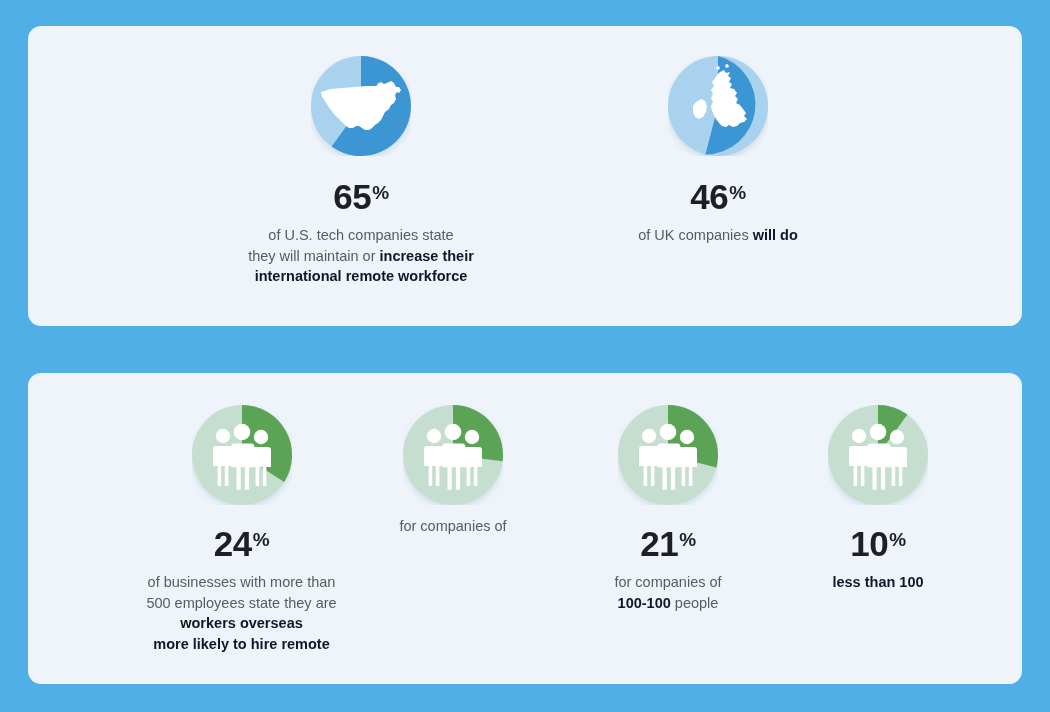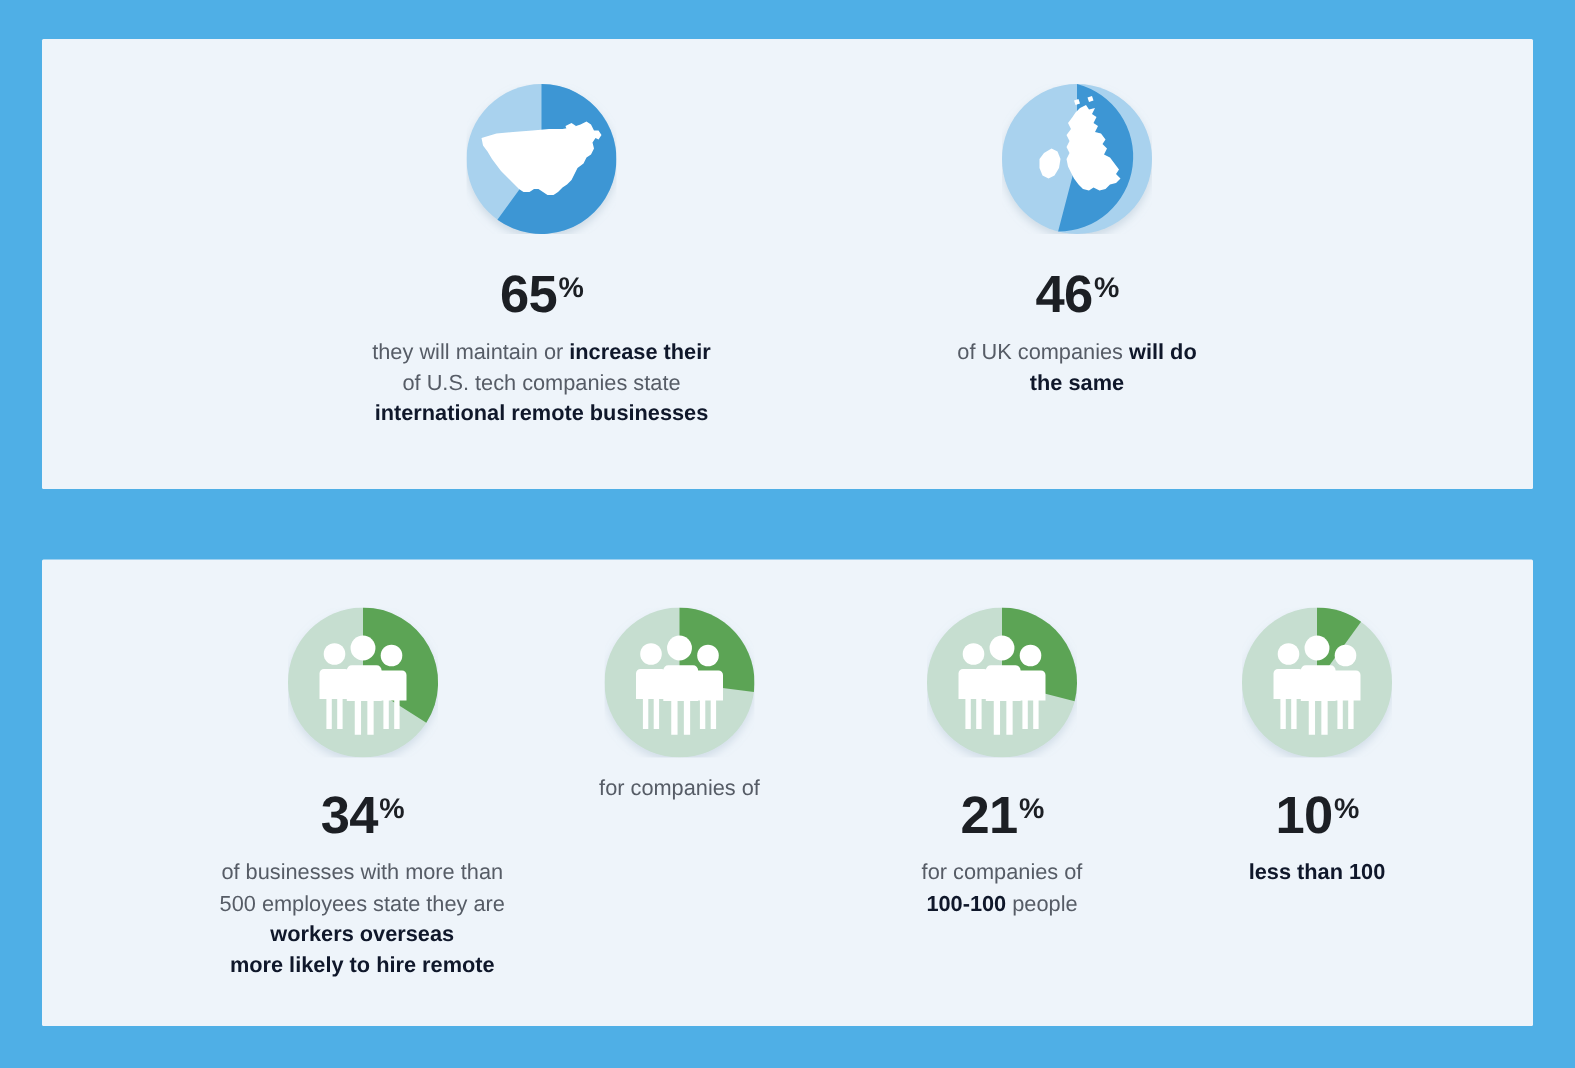--- a/index.html
+++ b/index.html
@@ -20,21 +20,21 @@
     position: absolute;
     inset: 0;
     padding: 26px 28px 28px 28px;
     display: flex;
     flex-direction: column;
     gap: 47px;
   }
 
   .card {
     background: #eef4fa;
-    border-radius: 1px;
+    border-radius: 13px;
     position: relative;
   }
 
   .card-top { height: 300px; }
   .card-bottom { flex: 1 1 auto; }
 
   
   .stats-row {
     position: absolute;
     inset: 0;
@@ -119,23 +119,23 @@
               <rect x="63.5" y="30" width="1.6" height="8"></rect>
             </g>
           </svg>
         </div>
 
         <div class="value value-top">
           <span class="num">65</span><span class="pct">%</span>
         </div>
 
         <div class="caption">
+          <div>of U.S. tech companies state</div>
           <div><span>they will maintain or </span><b>increase their</b></div>
-          <div>of U.S. tech companies state</div>
-          <div><b>international remote businesses</b></div>
+          <div><b>international remote workforce</b></div>
         </div>
       </div>
 
       <div class="stat stat-uk">
         <div class="pie-wrap" style="width:100px;height:100px;">
           <svg width="100" height="100" viewBox="0 0 100 100" class="pie-svg">
             <defs>
               <filter id="sh2" x="-30%" y="-30%" width="160%" height="170%">
                 <feDropShadow dx="0" dy="3" stdDeviation="3" flood-color="#8fa9bd" flood-opacity="0.35"></feDropShadow>
               </filter>
@@ -159,21 +159,20 @@
             </g>
           </svg>
         </div>
 
         <div class="value value-top">
           <span class="num">46</span><span class="pct">%</span>
         </div>
 
         <div class="caption">
           <div><span>of UK companies </span><b>will do</b></div>
-          <div><b>the same</b></div>
         </div>
       </div>
 
     </div>
   </div>
 
   <div class="card card-bottom">
     <div class="stats-row">
 
       <div class="stat stat-g1">
@@ -194,21 +193,21 @@
               <path d="M24,41 h14 a3,3 0 0 1 3,3 v17 h-4.6 v20 h-3.6 v-20 h-3.6 v20 h-3.6 v-20 h-4.6 v-17 a3,3 0 0 1 3,-3 z"></path>
               <circle cx="69" cy="32" r="7.2"></circle>
               <path d="M62,42 h14 a3,3 0 0 1 3,3 v17 h-4.6 v19 h-3.6 v-19 h-3.6 v19 h-3.6 v-19 h-4.6 v-17 a3,3 0 0 1 3,-3 z"></path>
               <circle cx="50" cy="27" r="8.3"></circle>
               <path d="M41,38.5 h18 a3.4,3.4 0 0 1 3.4,3.4 v20.4 h-5.3 v22.5 h-4.2 v-22.5 h-4.2 v22.5 h-4.2 v-22.5 h-5.3 v-20.4 a3.4,3.4 0 0 1 3.4,-3.4 z"></path>
             </g>
           </svg>
         </div>
 
         <div class="value value-bot">
-          <span class="num">34</span><span class="pct">%</span>
+          <span class="num">24</span><span class="pct">%</span>
         </div>
 
         <div class="caption">
           <div>of businesses with more than</div>
           <div>500 employees state they are</div>
           <div><b>workers overseas</b></div>
           <div><b>more likely to hire remote</b></div>
         </div>
       </div>
 

